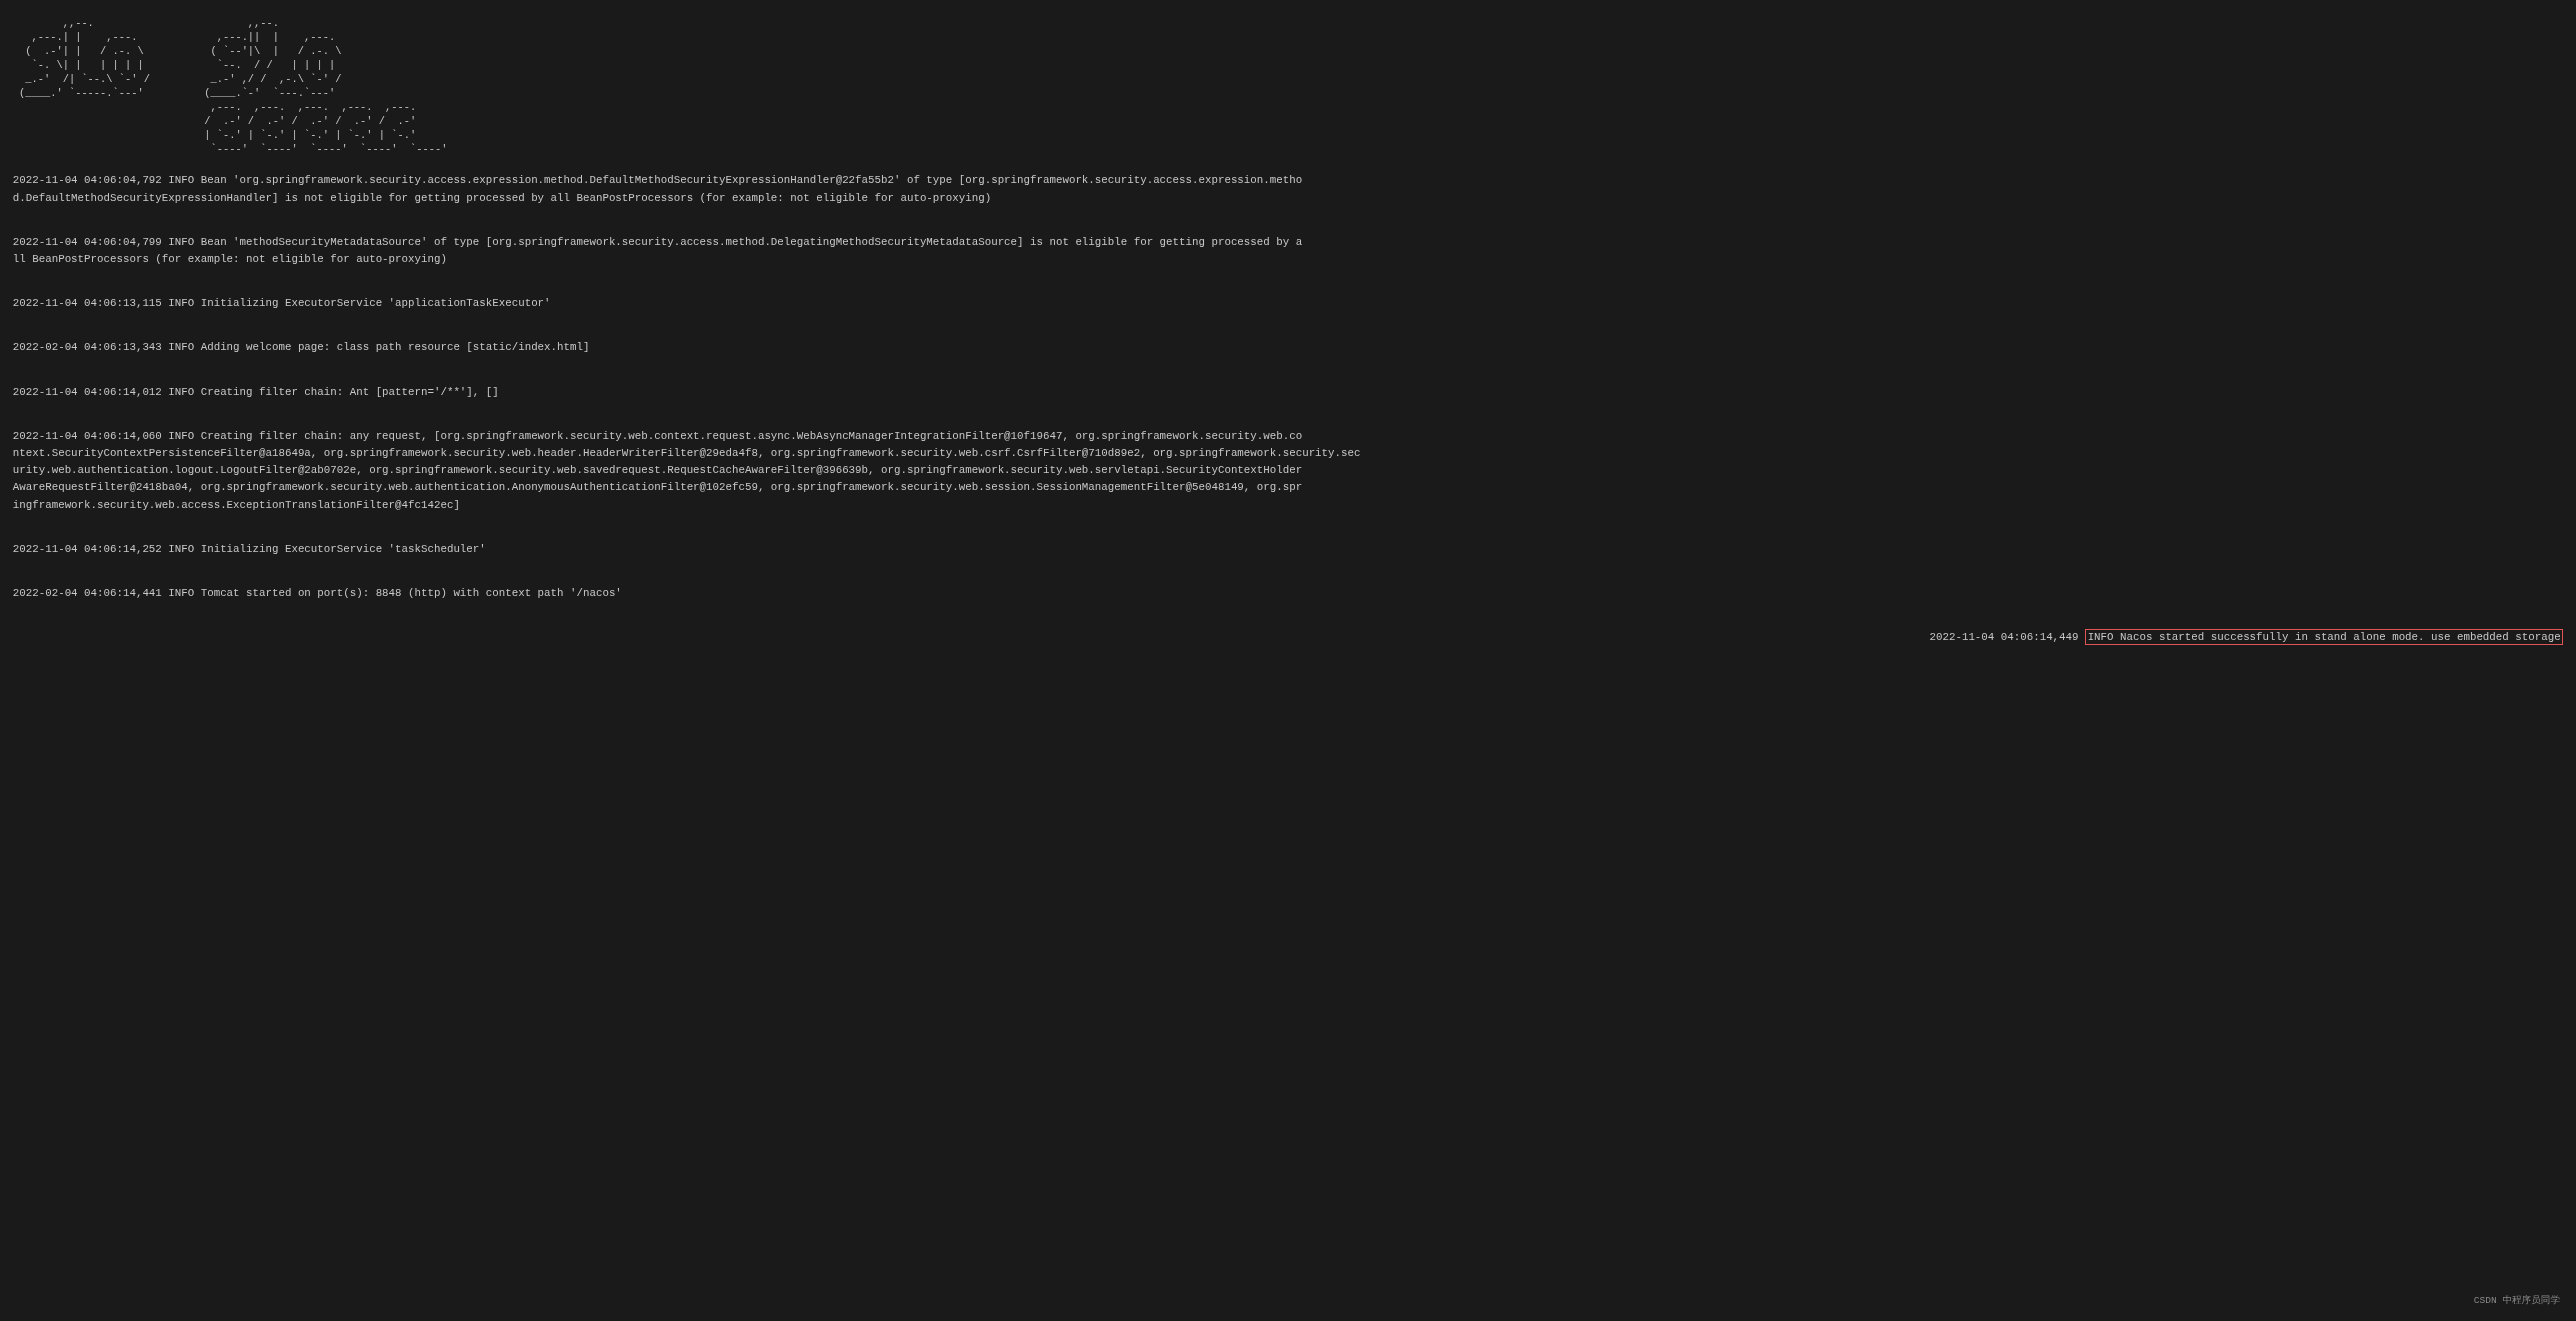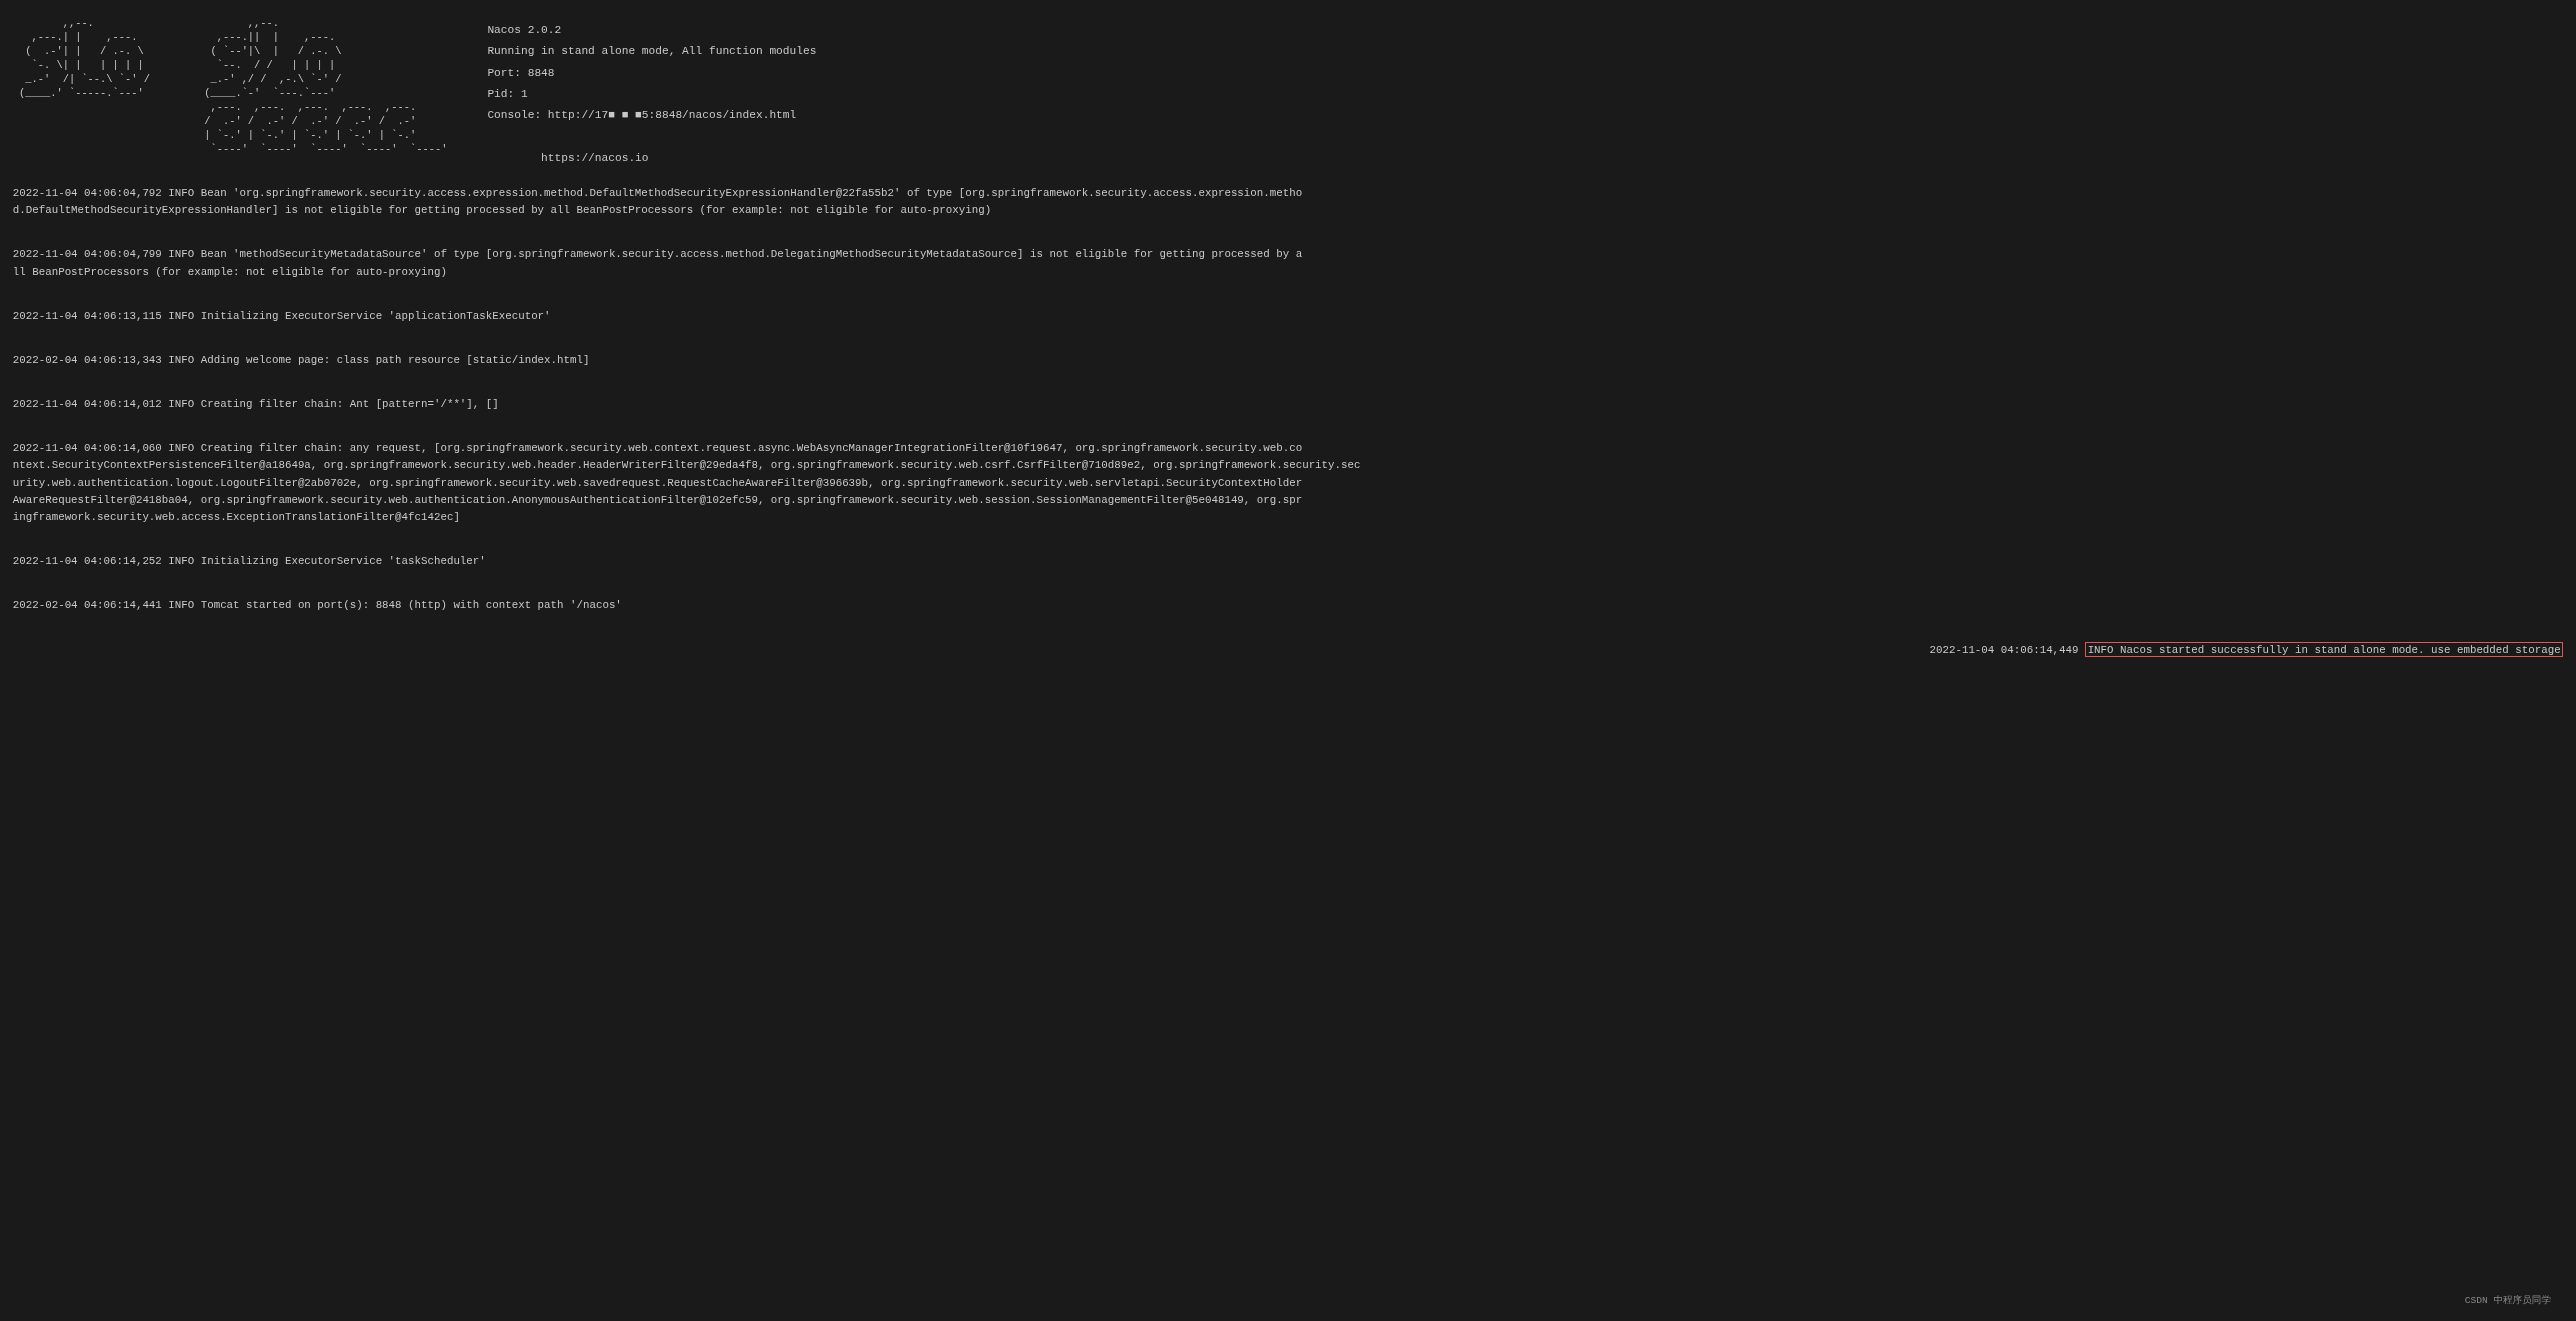--- a/index.html
+++ b/index.html
@@ -53,21 +53,21 @@
 
     .highlighted-line {
       border: 1.6px solid #e05555;
       display: inline;
       padding: 0.8px 1.6px;
     }
 
     .watermark {
       position: fixed;
       bottom: 12.8px;
-      right: 25px;
+      right: 16px;
       color: #888;
       font-size: 9.6px;
       font-family: 'Courier New', Courier, monospace;
     }
   </style>
 </head>
 <body>
 
 <div class="terminal-container">
 
@@ -82,27 +82,20 @@
       <pre style="color:#c8c8c8; white-space:pre; font-family:'Courier New',monospace; font-size:10.4px; line-height:1.35;">        ,,--.
    ,---.||  |    ,---.
   ( `--'|\  |   / .-. \
    `--.  / /   | | | |
   _.-' ,/ /  ,-.\ `-' /
  (____.`-'  `---.`---'
   ,---.  ,---.  ,---.  ,---.  ,---.
  /  .-' /  .-' /  .-' /  .-' /  .-'
  | `-.' | `-.' | `-.' | `-.' | `-.'
   `----'  `----'  `----'  `----'  `----'</pre>
-      <div style="color:#c8c8c8; font-family:'Courier New',monospace; font-size:11.2px; line-height:1.9; padding-top:4px; white-space:pre;">Nacos 2.0.2
-Running in stand alone mode, All function modules
-Port: 8848
-Pid: 1
-Console: http://17■ ■ ■5:8848/nacos/index.html
-
-        https://nacos.io</div>
     </div>
   </div>
 
   <div class="log-section"><span class="log-entry">2022-11-04 04:06:04,792 INFO Bean 'org.springframework.security.access.expression.method.DefaultMethodSecurityExpressionHandler@22fa55b2' of type [org.springframework.security.access.expression.metho
 d.DefaultMethodSecurityExpressionHandler] is not eligible for getting processed by all BeanPostProcessors (for example: not eligible for auto-proxying)</span>
 <span class="log-entry">2022-11-04 04:06:04,799 INFO Bean 'methodSecurityMetadataSource' of type [org.springframework.security.access.method.DelegatingMethodSecurityMetadataSource] is not eligible for getting processed by a
 ll BeanPostProcessors (for example: not eligible for auto-proxying)</span>
 <span class="log-entry">2022-11-04 04:06:13,115 INFO Initializing ExecutorService 'applicationTaskExecutor'</span>
 <span class="log-entry">2022-02-04 04:06:13,343 INFO Adding welcome page: class path resource [static/index.html]</span>
 <span class="log-entry">2022-11-04 04:06:14,012 INFO Creating filter chain: Ant [pattern='/**'], []</span>

